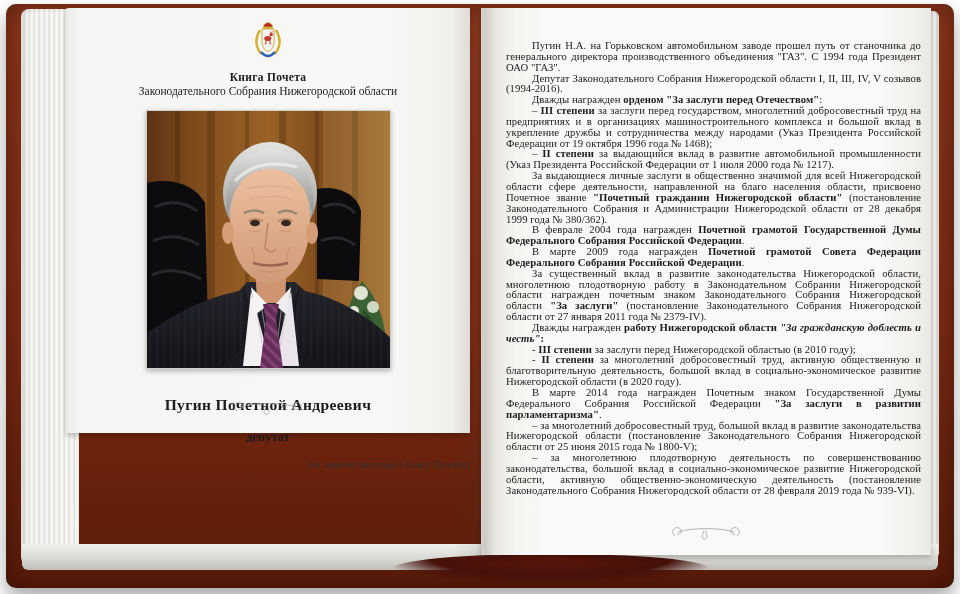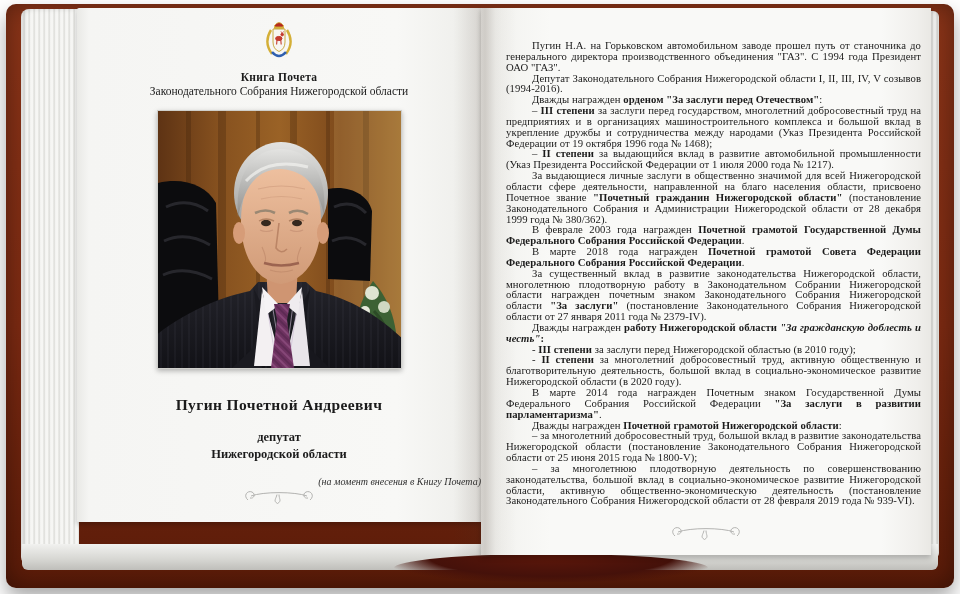--- a/index.html
+++ b/index.html
@@ -27,21 +27,21 @@
     left:16px;right:16px;bottom:18px;height:26px;
     background:linear-gradient(180deg,#f1f1ef 0%,#d6d6d2 60%,#bfbeba 100%);
     border-radius:0 0 6px 6px;
   }
   .spine-bump{
     position:absolute;left:388px;bottom:6px;width:314px;height:28px;border-radius:50%;
     background:radial-gradient(ellipse at 50% 10%,#5c170a 0%,#45110a 55%,rgba(69,17,10,0) 78%);
   }
   .page{position:absolute;top:4px;}
   .page-left{
-    left:71px;width:404px;height:514px;border-radius:2px 0 0 2px;text-align:center;
+    left:60px;width:404px;height:425px;border-radius:2px 0 0 2px;text-align:center;
     background:linear-gradient(90deg,#e9e9e6 0px,#f5f5f3 12px,#f8f8f6 320px,#f0f0ed 380px,#e8e7e4 404px);
     box-shadow:0 3px 5px rgba(0,0,0,.22);
   }
   .page-right{
     left:475px;width:450px;height:547px;
     background:linear-gradient(90deg,#e9e8e5 0px,#f3f3f0 20px,#f9f9f7 70px,#f9f9f7 400px,#f0efec 436px,#e9e8e4 450px);
     box-shadow:0 3px 5px rgba(0,0,0,.22);
   }
   .gutter{
     position:absolute;left:447px;top:4px;width:64px;height:549px;pointer-events:none;
@@ -204,21 +204,20 @@
           <path d="M112 159 Q123 163 135 159" stroke="#c08b6c" stroke-width="1.2" fill="none" opacity=".8"></path>
           <path d="M104 136 Q109 147 107 151 M143 136 Q138 147 140 151" stroke="#c08b6c" stroke-width="1.1" fill="none" opacity=".75"></path>
           <path d="M100 78 Q123 72 147 78 M103 88 Q123 83 144 88" stroke="#cf9d7e" stroke-width="1.1" fill="none" opacity=".65"></path>
         </g>
       </svg>
     </div>
 
     <div class="person-name">Пугин Почетной Андреевич</div>
     <div class="position">
       <div>депутат</div>
-      <div>Нижегородской области</div>
     </div>
     <div class="note">(на момент внесения в Книгу Почета)</div>
 
     <div class="flourish flourish-left">
       <svg viewBox="0 0 72 18" width="72" height="18" stroke="#9b9b99" fill="none" stroke-width="1">
         <path d="M5 12 C0 8 4 2 9 4 C13 6 11 11 7 10"></path>
         <path d="M8 8 C20 3.5 52 3.5 64 8"></path>
         <path d="M34 6.5 C33 11 30 13 34.5 15.5 C39 13 36 11 36 6.5"></path>
         <path d="M67 12 C72 8 68 2 63 4 C59 6 61 11 65 10"></path>
       </svg>
@@ -226,28 +225,27 @@
   </div>
 
   <div class="page page-right">
     <div class="bio">
         <p><span>Пугин Н.А. на Горьковском автомобильном заводе прошел путь от станочника до генерального директора производственного объединения "ГАЗ". С 1994 года Президент ОАО "ГАЗ".</span></p>
         <p><span>Депутат Законодательного Собрания Нижегородской области I, II, III, IV, V созывов (1994-2016).</span></p>
         <p><span>Дважды награжден </span><b>орденом "За заслуги перед Отечеством"</b><span>:</span></p>
         <p><span>– </span><b>III степени</b><span> за заслуги перед государством, многолетний добросовестный труд на предприятиях и в организациях машиностроительного комплекса и большой вклад в укрепление дружбы и сотрудничества между народами (Указ Президента Российской Федерации от 19 октября 1996 года № 1468);</span></p>
         <p><span>– </span><b>II степени</b><span> за выдающийся вклад в развитие автомобильной промышленности (Указ Президента Российской Федерации от 1 июля 2000 года № 1217).</span></p>
         <p><span>За выдающиеся личные заслуги в общественно значимой для всей Нижегородской области сфере деятельности, направленной на благо населения области, присвоено Почетное звание </span><b>"Почетный гражданин Нижегородской области"</b><span> (постановление Законодательного Собрания и Администрации Нижегородской области от 28 декабря 1999 года № 380/362).</span></p>
-        <p><span>В феврале 2003 года награжден </span><b>Почетной грамотой Государственной Думы Федерального Собрания Российской Федерации</b><span>.</span></p>
-        <p><span>В марте 2018 года награжден </span><b>Почетной грамотой Совета Федерации Федерального Собрания Российской Федерации</b><span>.</span></p>
+        <p><span>В феврале 2004 года награжден </span><b>Почетной грамотой Государственной Думы Федерального Собрания Российской Федерации</b><span>.</span></p>
+        <p><span>В марте 2009 года награжден </span><b>Почетной грамотой Совета Федерации Федерального Собрания Российской Федерации</b><span>.</span></p>
         <p><span>За существенный вклад в развитие законодательства Нижегородской области, многолетнюю плодотворную работу в Законодательном Собрании Нижегородской области награжден почетным знаком Законодательного Собрания Нижегородской области </span><b>"За заслуги"</b><span> (постановление Законодательного Собрания Нижегородской области от 27 января 2011 года № 2379-IV).</span></p>
         <p><span>Дважды награжден </span><b>работу Нижегородской области </b><b class="it">"За гражданскую доблесть и честь"</b><b>:</b></p>
         <p><span>- </span><b>III степени</b><span> за заслуги перед Нижегородской областью (в 2010 году);</span></p>
         <p><span>- </span><b>II степени</b><span> за многолетний добросовестный труд, активную общественную и благотворительную деятельность, большой вклад в социально-экономическое развитие Нижегородской области (в 2020 году).</span></p>
         <p><span>В марте 2014 года награжден Почетным знаком Государственной Думы Федерального Собрания Российской Федерации </span><b>"За заслуги в развитии парламентаризма"</b><span>.</span></p>
-        <p><span>Дважды награжден </span><b>Почетной грамотой Нижегородской области</b><span>:</span></p>
         <p><span>– за многолетний добросовестный труд, большой вклад в развитие законодательства Нижегородской области (постановление Законодательного Собрания Нижегородской области от 25 июня 2015 года № 1800-V);</span></p>
         <p><span>– за многолетнюю плодотворную деятельность по совершенствованию законодательства, большой вклад в социально-экономическое развитие Нижегородской области, активную общественно-экономическую деятельность (постановление Законодательного Собрания Нижегородской области от 28 февраля 2019 года № 939-VI).</span></p>
       </div>
     <div class="flourish flourish-right">
       <svg viewBox="0 0 72 18" width="72" height="18" stroke="#9b9b99" fill="none" stroke-width="1">
         <path d="M5 12 C0 8 4 2 9 4 C13 6 11 11 7 10"></path>
         <path d="M8 8 C20 3.5 52 3.5 64 8"></path>
         <path d="M34 6.5 C33 11 30 13 34.5 15.5 C39 13 36 11 36 6.5"></path>
         <path d="M67 12 C72 8 68 2 63 4 C59 6 61 11 65 10"></path>
       </svg>

